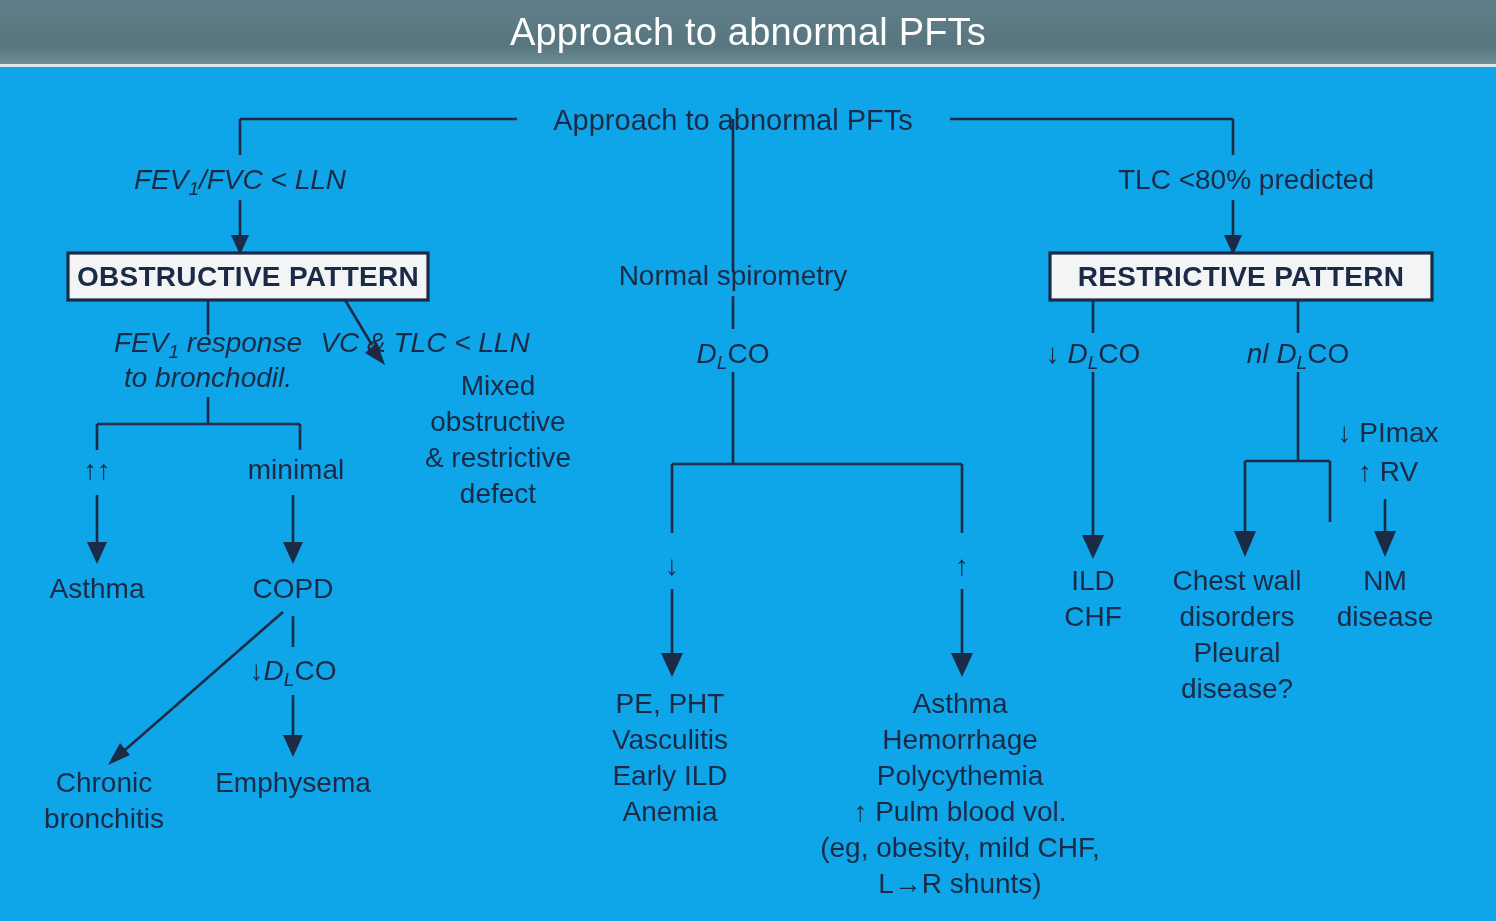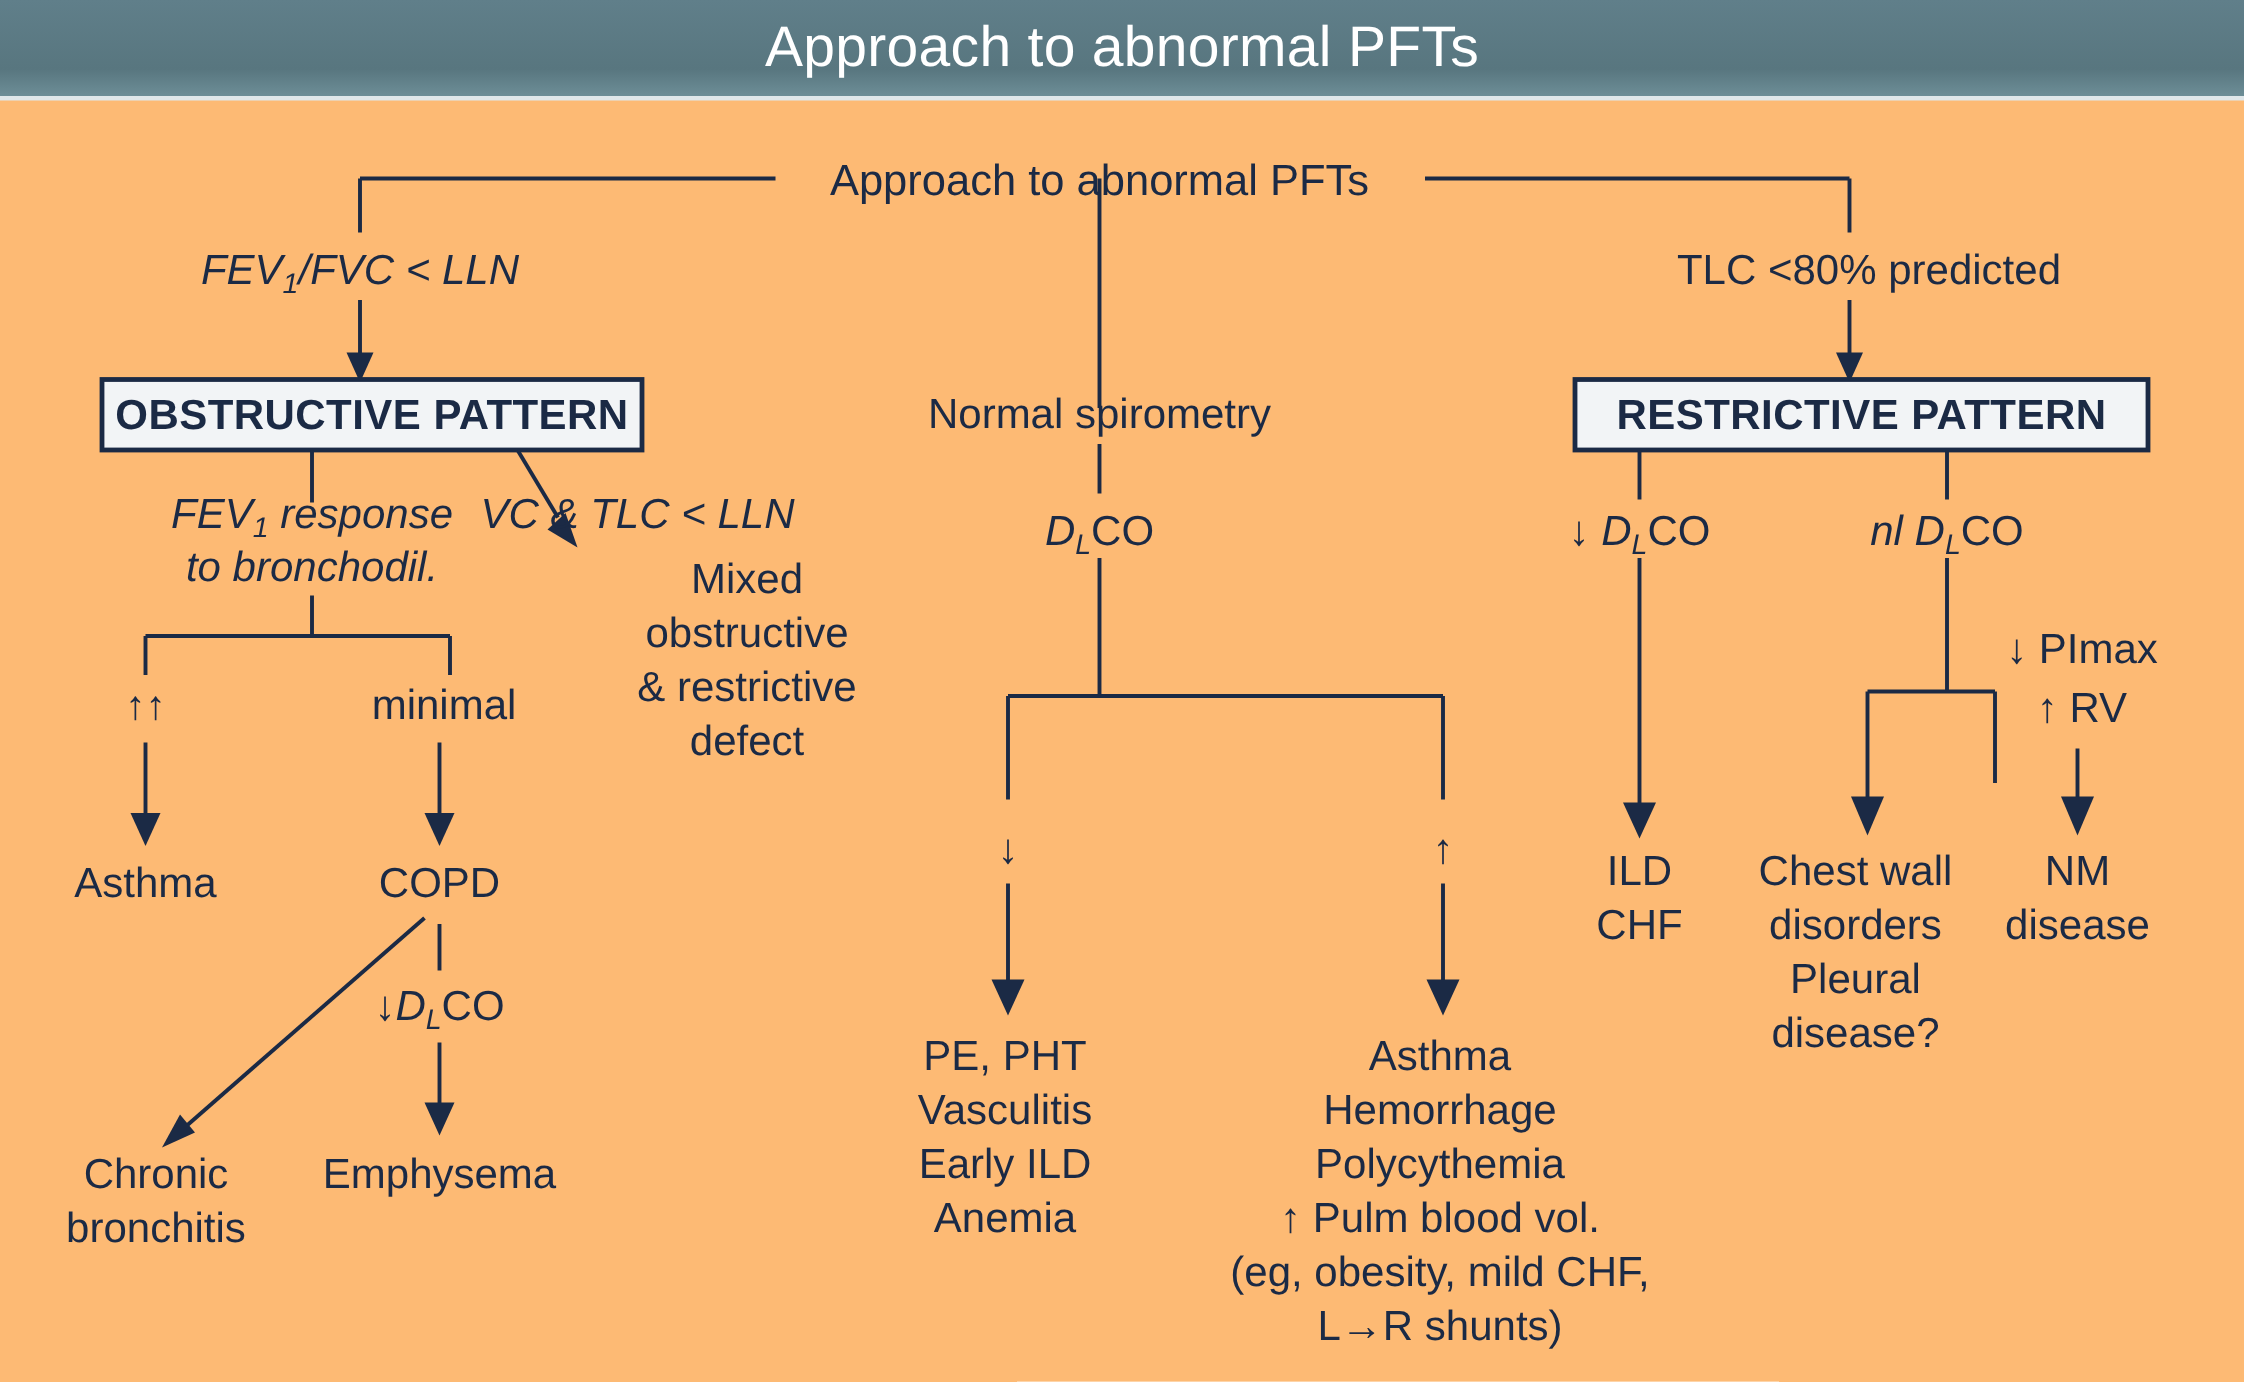--- a/index.html
+++ b/index.html
@@ -12,21 +12,21 @@
     width: 1496px;
     height: 921px;
     overflow: hidden;
     font-family: "Liberation Sans", sans-serif;
     color: #1b2a45;
   }
   .page {
     position: relative;
     width: 1496px;
     height: 921px;
-    background: #fdba74;
+    background: #0ea5e9;
   }
   
   .banner {
     position: absolute;
     left: 0; top: 0;
     width: 1496px;
     height: 64px;
     background: #5a7d87;
     background-image: linear-gradient(180deg, #607f8a 0%, #58767f 72%, #6d8e97 100%);
   }

